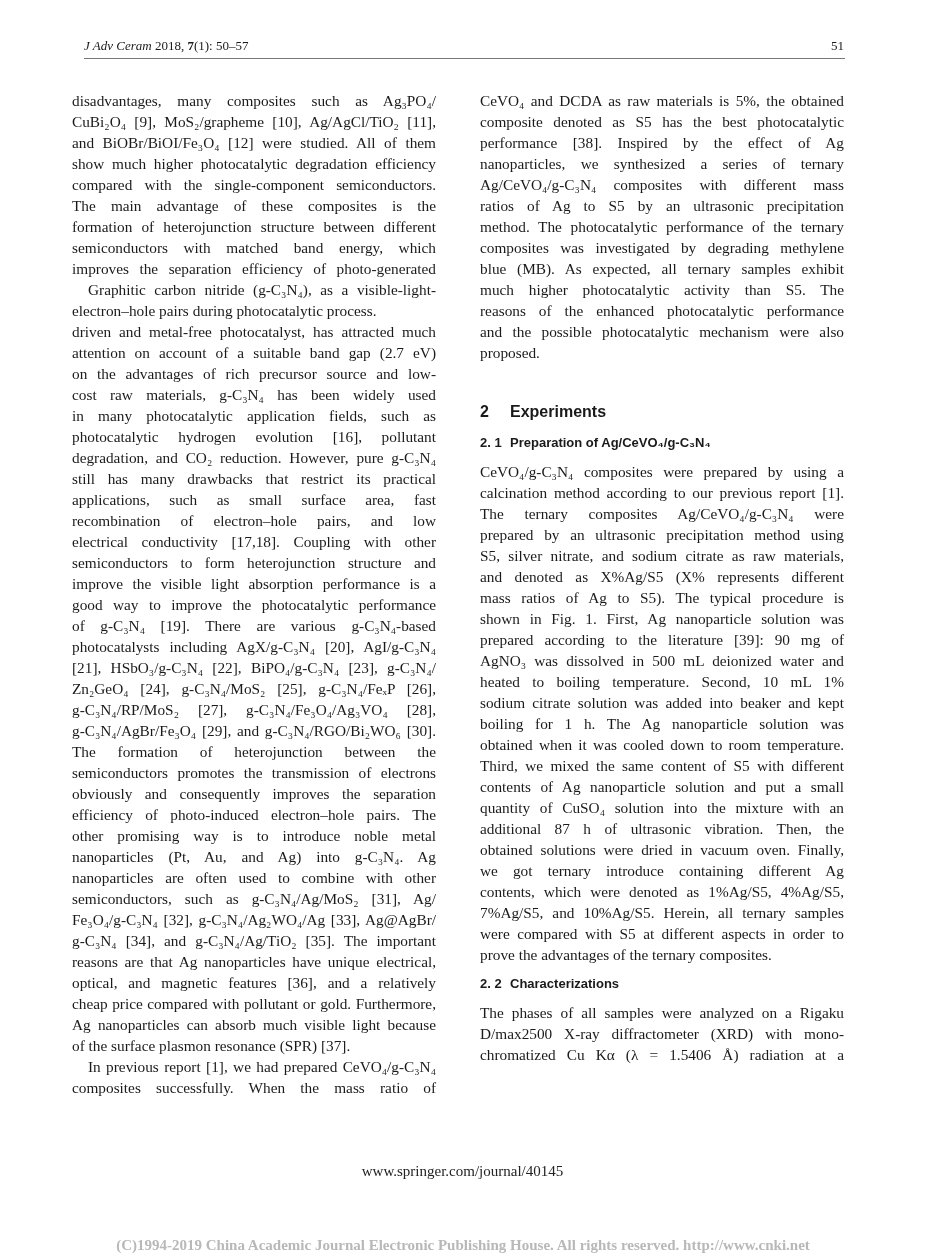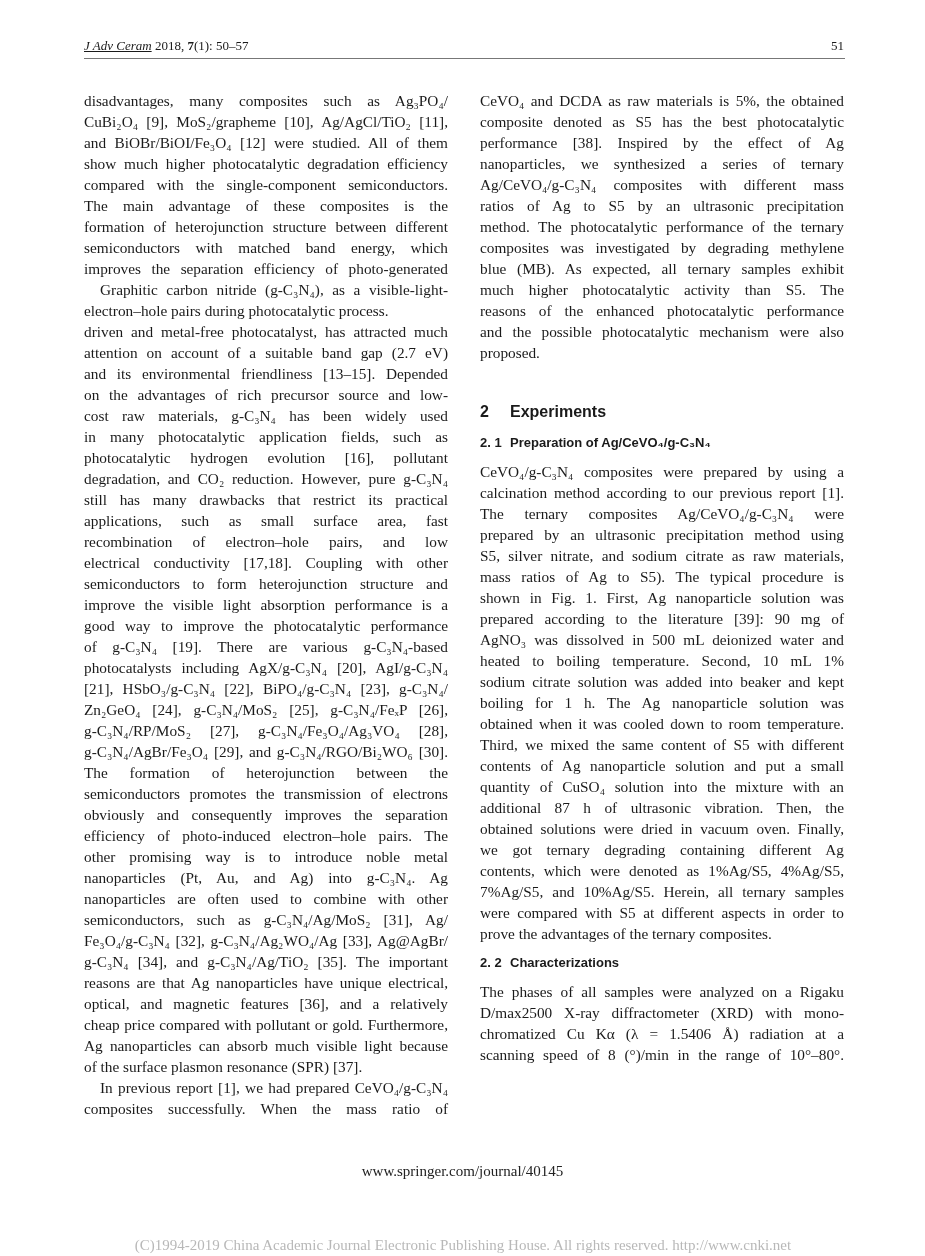--- a/index.html
+++ b/index.html
@@ -1,42 +1,42 @@
 <!DOCTYPE html>
 <html><head>
 <meta charset="utf-8">
 <style>
   html, body { margin: 0; padding: 0; background: #ffffff; }
   body { width: 925px; height: 1256px; position: relative; overflow: hidden;
          font-family: "Liberation Serif", serif; color: #1a1a1a; }
   .header { position: absolute; left: 84px; top: 38px; width: 760px; height: 20px;
             font-size: 13px; }
   .header .left { position: absolute; left: 0; top: 0; }
-  .header .left i { font-style: italic; text-decoration: underline; }
+  .header .left i { font-style: italic; }
   .header .right { position: absolute; right: 0; top: 0; }
   .header-rule { position: absolute; left: 84px; top: 58px; width: 761px; height: 0;
                  border-top: 1.5px solid #777; }
   .col { position: absolute; top: 90px; width: 364px; }
-  .col.left { left: 84px; }
+  .col.left { left: 72px; }
   .col.right { left: 480px; }
   .line { height: 21px; line-height: 21px; font-size: 15.3px; white-space: nowrap;
           text-align: justify; text-align-last: justify; overflow: visible; }
   .line.last { text-align-last: left; }
   .line.indent { text-indent: 16px; }
   .gap { height: 21px; }
   .sec-h1 { font-family: "Liberation Sans", sans-serif; font-weight: bold; font-size: 16px;
             height: 24px; line-height: 24px; margin-top: 16px; }
   .sec-h2 { font-family: "Liberation Sans", sans-serif; font-weight: bold; font-size: 13px;
             height: 22px; line-height: 22px; margin-top: 8px; margin-bottom: 7px; }
   .sec-num { display: inline-block; width: 30px; }
   .sec-h1 .sec-num { width: 30px; }
   .footer-url { position: absolute; top: 1163px; left: 0; width: 925px; text-align: center;
                 font-size: 15px; color: #222; }
   .copyright { position: absolute; top: 1237px; left: 8px; width: 910px; text-align: center;
-               font-size: 15px; color: #b8b8b8; white-space: nowrap; }
+               font-size: 15px; color: #b8b8b8; white-space: nowrap; font-weight: bold; }
 </style>
 </head>
 <body>
 
 <div class="header">
   <span class="left"><i>J Adv Ceram</i><span> 2018, </span><b>7</b><span>(1): 50–57</span></span>
   <span class="right">51</span>
 </div>
 <div class="header-rule"></div>
 
@@ -47,21 +47,20 @@
     <div class="line">show much higher photocatalytic degradation efficiency</div>
     <div class="line">compared with the single-component semiconductors.</div>
     <div class="line">The main advantage of these composites is the</div>
     <div class="line">formation of heterojunction structure between different</div>
     <div class="line">semiconductors with matched band energy, which</div>
     <div class="line">improves the separation efficiency of photo-generated</div>
     <div class="line indent">Graphitic carbon nitride (g-C₃N₄), as a visible-light-</div>
     <div class="line last">electron–hole pairs during photocatalytic process.</div>
     <div class="line">driven and metal-free photocatalyst, has attracted much</div>
     <div class="line">attention on account of a suitable band gap (2.7 eV)</div>
-    <div class="line">and its environmental friendliness [13–15]. Depended</div>
     <div class="line">on the advantages of rich precursor source and low-</div>
     <div class="line">cost raw materials, g-C₃N₄ has been widely used</div>
     <div class="line">in many photocatalytic application fields, such as</div>
     <div class="line">photocatalytic hydrogen evolution [16], pollutant</div>
     <div class="line">degradation, and CO₂ reduction. However, pure g-C₃N₄</div>
     <div class="line">still has many drawbacks that restrict its practical</div>
     <div class="line">applications, such as small surface area, fast</div>
     <div class="line">recombination of electron–hole pairs, and low</div>
     <div class="line">electrical conductivity [17,18]. Coupling with other</div>
     <div class="line">semiconductors to form heterojunction structure and</div>
@@ -114,44 +113,44 @@
   </div>
   <div class="sec-h2">
     <span class="sec-num">2. 1</span><span>Preparation of Ag/CeVO₄/g-C₃N₄</span>
   </div>
   <div id="prepBody">
       <div class="line">CeVO₄/g-C₃N₄ composites were prepared by using a</div>
       <div class="line">calcination method according to our previous report [1].</div>
       <div class="line">The ternary composites Ag/CeVO₄/g-C₃N₄ were</div>
       <div class="line">prepared by an ultrasonic precipitation method using</div>
       <div class="line">S5, silver nitrate, and sodium citrate as raw materials,</div>
+      <div class="line">and denoted as X%Ag/S5 (X% represents different</div>
       <div class="line">mass ratios of Ag to S5). The typical procedure is</div>
       <div class="line">shown in Fig. 1. First, Ag nanoparticle solution was</div>
       <div class="line">prepared according to the literature [39]: 90 mg of</div>
       <div class="line">AgNO₃ was dissolved in 500 mL deionized water and</div>
       <div class="line">heated to boiling temperature. Second, 10 mL 1%</div>
       <div class="line">sodium citrate solution was added into beaker and kept</div>
       <div class="line">boiling for 1 h. The Ag nanoparticle solution was</div>
       <div class="line">obtained when it was cooled down to room temperature.</div>
       <div class="line">Third, we mixed the same content of S5 with different</div>
       <div class="line">contents of Ag nanoparticle solution and put a small</div>
       <div class="line">quantity of CuSO₄ solution into the mixture with an</div>
       <div class="line">additional 87 h of ultrasonic vibration. Then, the</div>
       <div class="line">obtained solutions were dried in vacuum oven. Finally,</div>
-      <div class="line">we got ternary degrading containing different Ag</div>
+      <div class="line">we got ternary introduce containing different Ag</div>
       <div class="line">contents, which were denoted as 1%Ag/S5, 4%Ag/S5,</div>
       <div class="line">7%Ag/S5, and 10%Ag/S5. Herein, all ternary samples</div>
       <div class="line">were compared with S5 at different aspects in order to</div>
       <div class="line last">prove the advantages of the ternary composites.</div>
     </div>
   <div class="sec-h2">
     <span class="sec-num">2. 2</span><span>Characterizations</span>
   </div>
   <div id="charBody">
       <div class="line">The phases of all samples were analyzed on a Rigaku</div>
       <div class="line">D/max2500 X-ray diffractometer (XRD) with mono-</div>
       <div class="line">chromatized Cu Kα (λ = 1.5406 Å) radiation at a</div>
-      <div class="line">scanning speed of 8 (°)/min in the range of 10°–80°.</div>
     </div>
 </div>
 
 <div class="footer-url">www.springer.com/journal/40145</div>
 <div class="copyright">(C)1994-2019 China Academic Journal Electronic Publishing House. All rights reserved.    http://www.cnki.net</div>
 
 </body></html>

